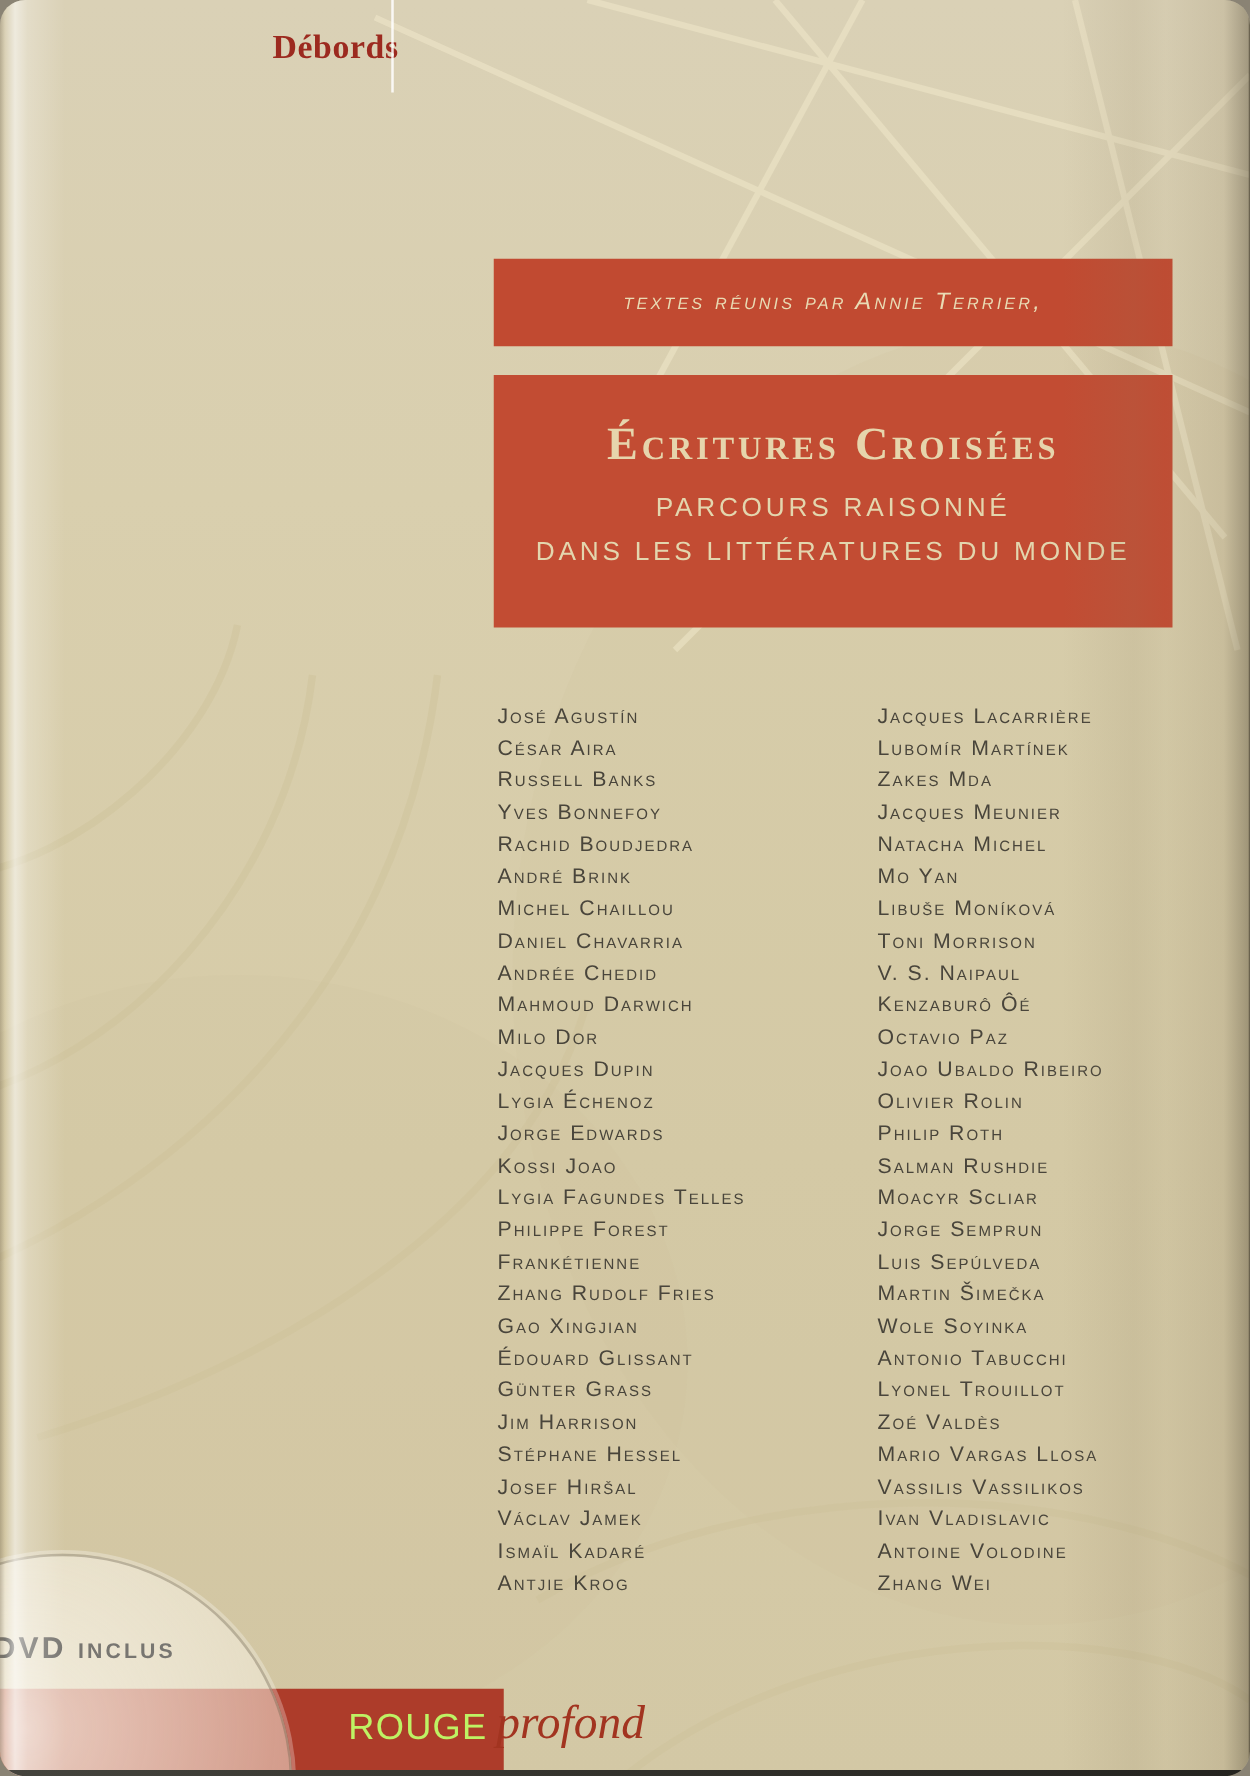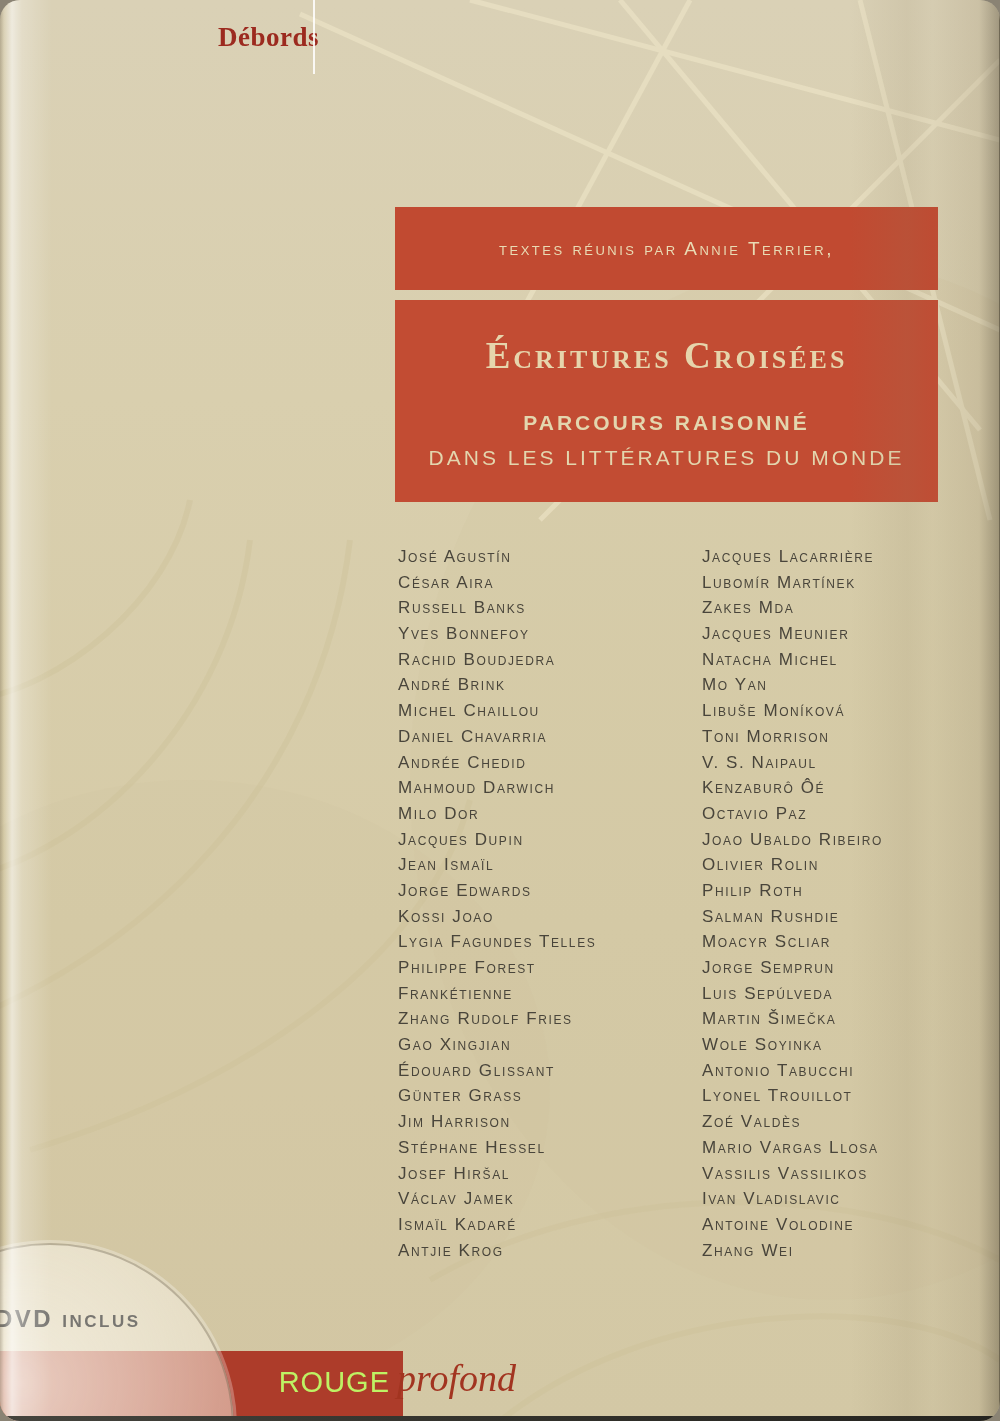--- a/index.html
+++ b/index.html
@@ -15,43 +15,44 @@
     position:absolute; left:218px; top:22px; z-index:2;
     font-family:"Liberation Serif", serif; font-weight:bold;
     font-size:27px; color:#9c2a1f; letter-spacing:0.5px;
   }
   .collection-rule {
     position:absolute; left:313px; top:0; width:2px; height:74px;
     background:rgba(255,255,255,0.85); z-index:2;
   }
   
   .editors-box {
-    position:absolute; left:395px; top:207px; width:543px; height:83px; z-index:2;
+    position:absolute; left:395px; top:207px; width:543px; height:70px; z-index:2;
     background:#c14a31; color:#e9dbb4; text-align:center;
     display:flex; flex-direction:column; justify-content:center;
     font-variant:small-caps; font-size:19px; letter-spacing:2.5px; line-height:26px;
     white-space:nowrap;
+    font-style:italic;
   }
   
   .title-box {
     position:absolute; left:395px; top:300px; width:543px; height:202px; z-index:2;
     background:#c24c33; text-align:center; color:#e7d8ae;
   }
   .title {
     margin-top:34px;
     font-family:"Liberation Serif", serif; font-weight:bold; font-variant:small-caps;
     font-size:37px; letter-spacing:3px; color:#e6d5ac; white-space:nowrap;
   }
   .subtitle {
     font-size:21px; letter-spacing:3px; color:#e3d6ae; line-height:35px; white-space:nowrap;
   }
-  .subtitle.first { margin-top:28px;font-weight:bold; }
+  .subtitle.first { margin-top:12px; }
   
   .authors {
-    position:absolute; top:544px; z-index:2;
+    position:absolute; top:560px; z-index:2;
     font-variant:small-caps; font-size:17px; letter-spacing:1.6px; color:#49453b;
   }
   .authors.col1 { left:398px; }
   .authors.col2 { left:702px; }
   .author-row { height:25.7px; line-height:25.7px; white-space:nowrap; }
   
   .bottom-band {
     position:absolute; left:0; top:1351px; width:403px; height:70px;
     background:#ad3c2a; z-index:2;
   }
@@ -139,21 +140,21 @@
       <div class="author-row">Russell Banks</div>
       <div class="author-row">Yves Bonnefoy</div>
       <div class="author-row">Rachid Boudjedra</div>
       <div class="author-row">André Brink</div>
       <div class="author-row">Michel Chaillou</div>
       <div class="author-row">Daniel Chavarria</div>
       <div class="author-row">Andrée Chedid</div>
       <div class="author-row">Mahmoud Darwich</div>
       <div class="author-row">Milo Dor</div>
       <div class="author-row">Jacques Dupin</div>
-      <div class="author-row">Jean Ismaïl</div>
+      <div class="author-row">Lygia Échenoz</div>
       <div class="author-row">Jorge Edwards</div>
       <div class="author-row">Kossi Joao</div>
       <div class="author-row">Lygia Fagundes Telles</div>
       <div class="author-row">Philippe Forest</div>
       <div class="author-row">Frankétienne</div>
       <div class="author-row">Zhang Rudolf Fries</div>
       <div class="author-row">Gao Xingjian</div>
       <div class="author-row">Édouard Glissant</div>
       <div class="author-row">Günter Grass</div>
       <div class="author-row">Jim Harrison</div>

